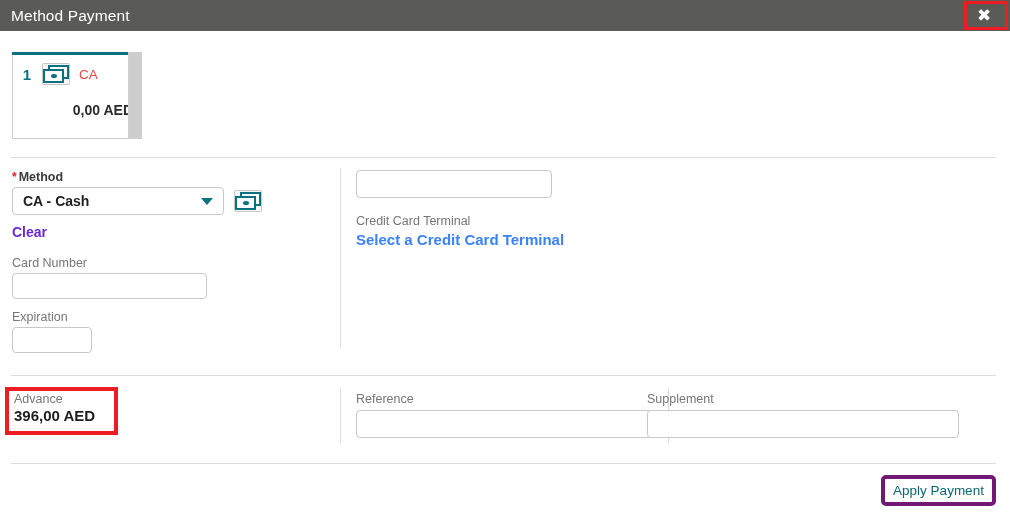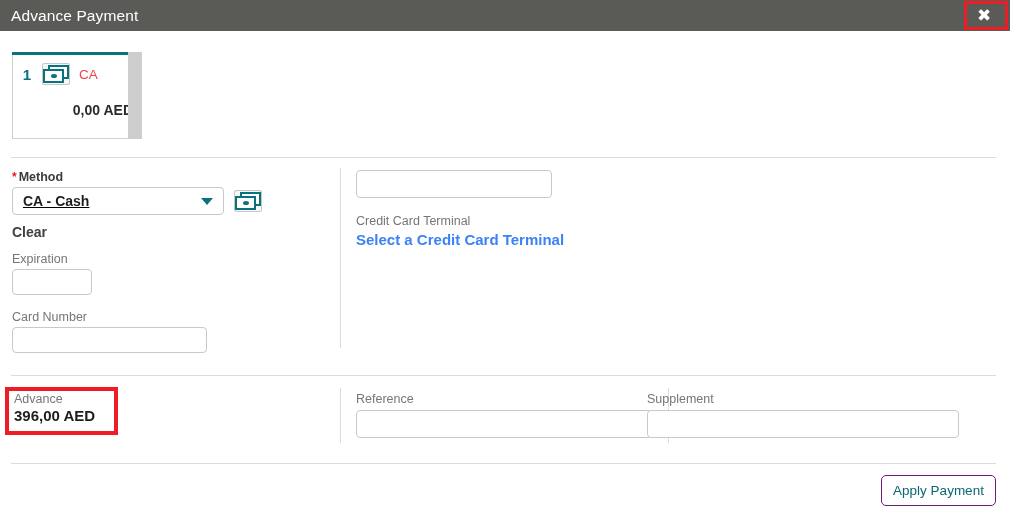--- a/index.html
+++ b/index.html
@@ -219,39 +219,38 @@
   .select-box {
     position: relative;
     width: 212px;
     height: 28px;
     border: 1px solid #c9c9c9;
     border-radius: 4px;
     background: #ffffff;
     display: flex;
     align-items: center;
     box-sizing: border-box;
-    text-decoration: underline;
   }
   .select-value {
     font-size: 14px;
     font-weight: bold;
     color: #1d1d1d;
     padding-left: 10px;
   }
   .caret {
     position: absolute;
     right: 10px; top: 50%;
     margin-top: -3px;
     width: 0; height: 0;
     border-left: 6px solid transparent;
     border-right: 6px solid transparent;
     border-top: 7px solid #0a7180;
   }
   .link {
-    color: #404040;
+    color: #6d28d9;
     font-size: 14px;
     font-weight: bold;
     margin-top: 9px;
     display: inline-block;
     cursor: pointer;
   }
   .link-lg {
     color: #3b82f6;
     font-size: 15px;
     font-weight: bold;
@@ -288,37 +287,37 @@
     top: 392px;
   }
   .bottom-field .field-label { margin-bottom: 4px; }
 
   
   .footer-btn {
     position: absolute;
     right: 14px; top: 475px;
     width: 115px;
     height: 31px;
-    border: 1px solid #701a75;
+    border: 4px solid #701a75;
     border-radius: 5px;
     background: #ffffff;
     color: #0a6874;
     font-size: 13.5px;
     display: flex;
     align-items: center;
     justify-content: center;
     cursor: pointer;
     box-sizing: border-box;
   }
 </style>
 </head>
 <body>
 
 <div class="titlebar">
-  <div class="titlebar-title">Advance Payment</div>
+  <div class="titlebar-title">Method Payment</div>
   <div class="close-wrap">
     <div class="close-icon">✖</div>
     <div class="close-highlight"></div>
   </div>
 </div>
 
 <div class="lines-area">
   <div class="payment-card-top"></div>
   <div class="payment-card">
     <div class="card-row1">
@@ -352,29 +351,29 @@
     <span class="cash-btn">
       <span class="cash-icon">
         <span class="note-back"></span>
           <span class="note-front"></span>
       </span>
     </span>
   </div>
 
   <span class="link">Clear</span>
 
+  <div style="margin-top:15px;">
+    <div class="field-label">Card Number</div>
+    <input class="txt-input" style="width: 195px;" value="" placeholder="">
+  </div>
+
   <div style="margin-top:11px;">
     <div class="field-label">Expiration</div>
     <input class="txt-input" style="width: 80px;" value="" placeholder="">
   </div>
-
-  <div style="margin-top:15px;">
-    <div class="field-label">Card Number</div>
-    <input class="txt-input" style="width: 195px;" value="" placeholder="">
-  </div>
 </div>
 
 <div class="vdivider" style="left:340px; top:168px; height:180px;"></div>
 
 <div class="form-right">
   <input class="txt-input" style="width: 196px; height: 28px;" value="" placeholder="">
 
   <div style="margin-top:16px;">
     <div class="field-label">Credit Card Terminal</div>
     <span class="link-lg">Select a Credit Card Terminal</span>

